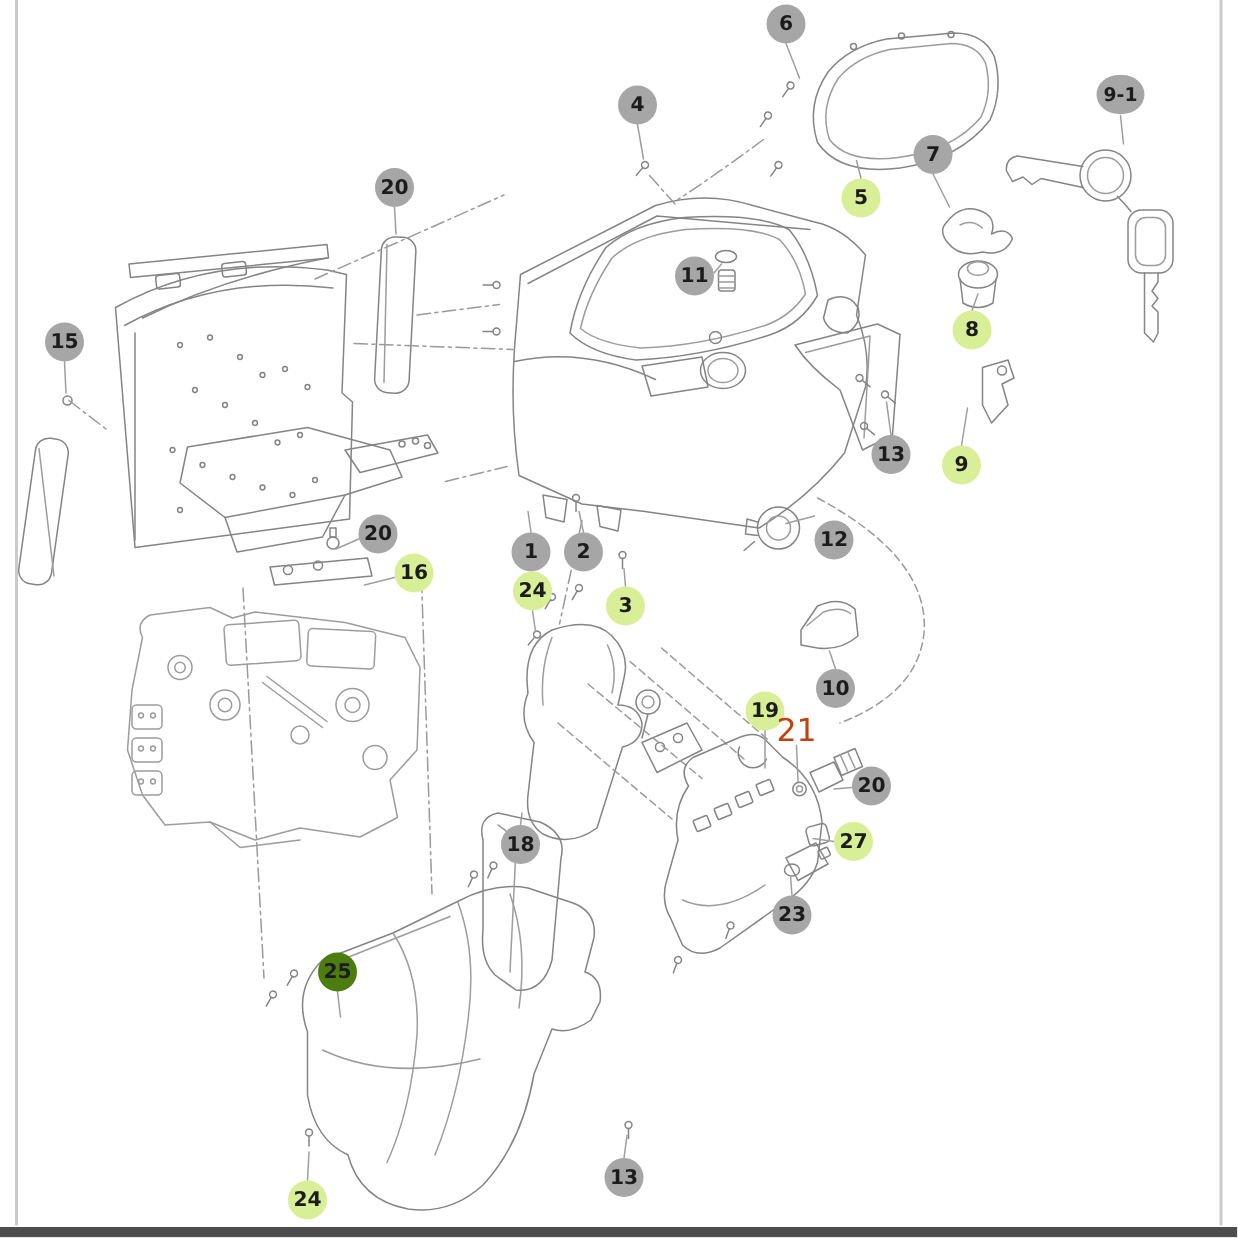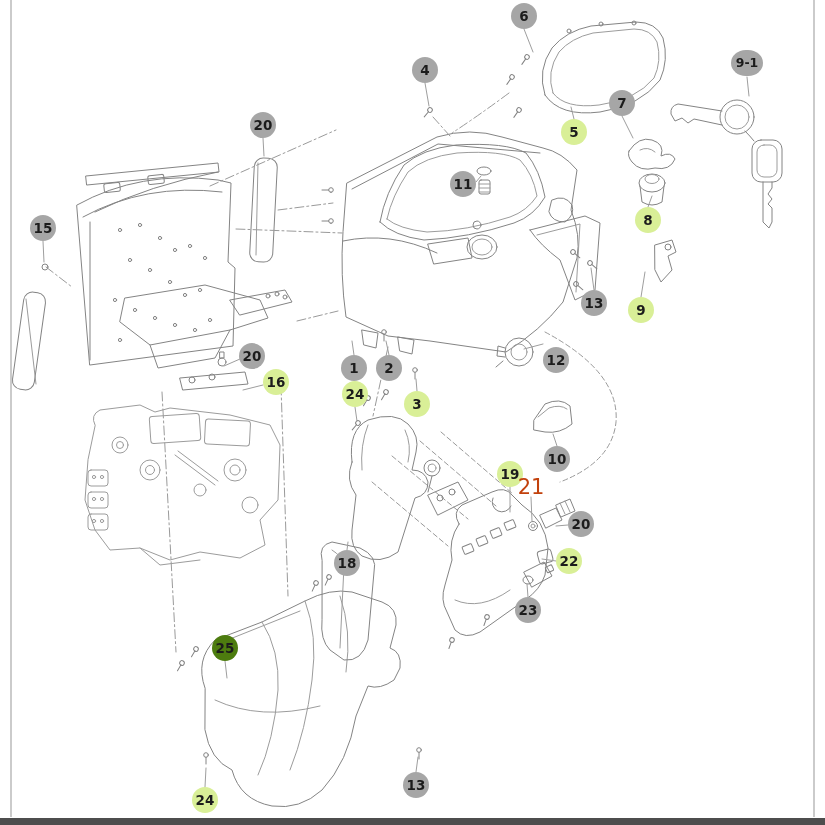--- a/index.html
+++ b/index.html
@@ -296,21 +296,21 @@
       <div class="callout" style="left: 543px; top: 347px; background: rgb(166, 166, 166); color: rgb(28, 28, 28);">12</div>
       <div class="callout" style="left: 239px; top: 343px; background: rgb(166, 166, 166); color: rgb(28, 28, 28);">20</div>
       <div class="callout" style="left: 341px; top: 355px; background: rgb(166, 166, 166); color: rgb(28, 28, 28);">1</div>
       <div class="callout" style="left: 376px; top: 355px; background: rgb(166, 166, 166); color: rgb(28, 28, 28);">2</div>
       <div class="callout" style="left: 263px; top: 369px; background: rgb(217, 239, 151); color: rgb(28, 28, 28);">16</div>
       <div class="callout" style="left: 342px; top: 381px; background: rgb(217, 239, 151); color: rgb(28, 28, 28);">24</div>
       <div class="callout" style="left: 404px; top: 391px; background: rgb(217, 239, 151); color: rgb(28, 28, 28);">3</div>
       <div class="callout" style="left: 544px; top: 446px; background: rgb(166, 166, 166); color: rgb(28, 28, 28);">10</div>
       <div class="callout" style="left: 497px; top: 461px; background: rgb(217, 239, 151); color: rgb(28, 28, 28);">19</div>
       <div class="callout" style="left: 568px; top: 511px; background: rgb(166, 166, 166); color: rgb(28, 28, 28);">20</div>
-      <div class="callout" style="left: 556px; top: 548px; background: rgb(217, 239, 151); color: rgb(28, 28, 28);">22</div>
+      <div class="callout" style="left: 556px; top: 548px; background: rgb(217, 239, 151); color: rgb(28, 28, 28);">27</div>
       <div class="callout" style="left: 334px; top: 550px; background: rgb(166, 166, 166); color: rgb(28, 28, 28);">18</div>
       <div class="callout" style="left: 515px; top: 597px; background: rgb(166, 166, 166); color: rgb(28, 28, 28);">23</div>
       <div class="callout" style="left: 212px; top: 635px; background: #4d7c0f; color: rgb(28, 28, 28);">25</div>
       <div class="callout" style="left: 403px; top: 772px; background: rgb(166, 166, 166); color: rgb(28, 28, 28);">13</div>
       <div class="callout" style="left: 192px; top: 787px; background: rgb(217, 239, 151); color: rgb(28, 28, 28);">24</div>
     </div>
   <div id="labels">
       <div class="plain-label" style="left: 531px; top: 487px; color: #c2410c;">21</div>
     </div>
 

